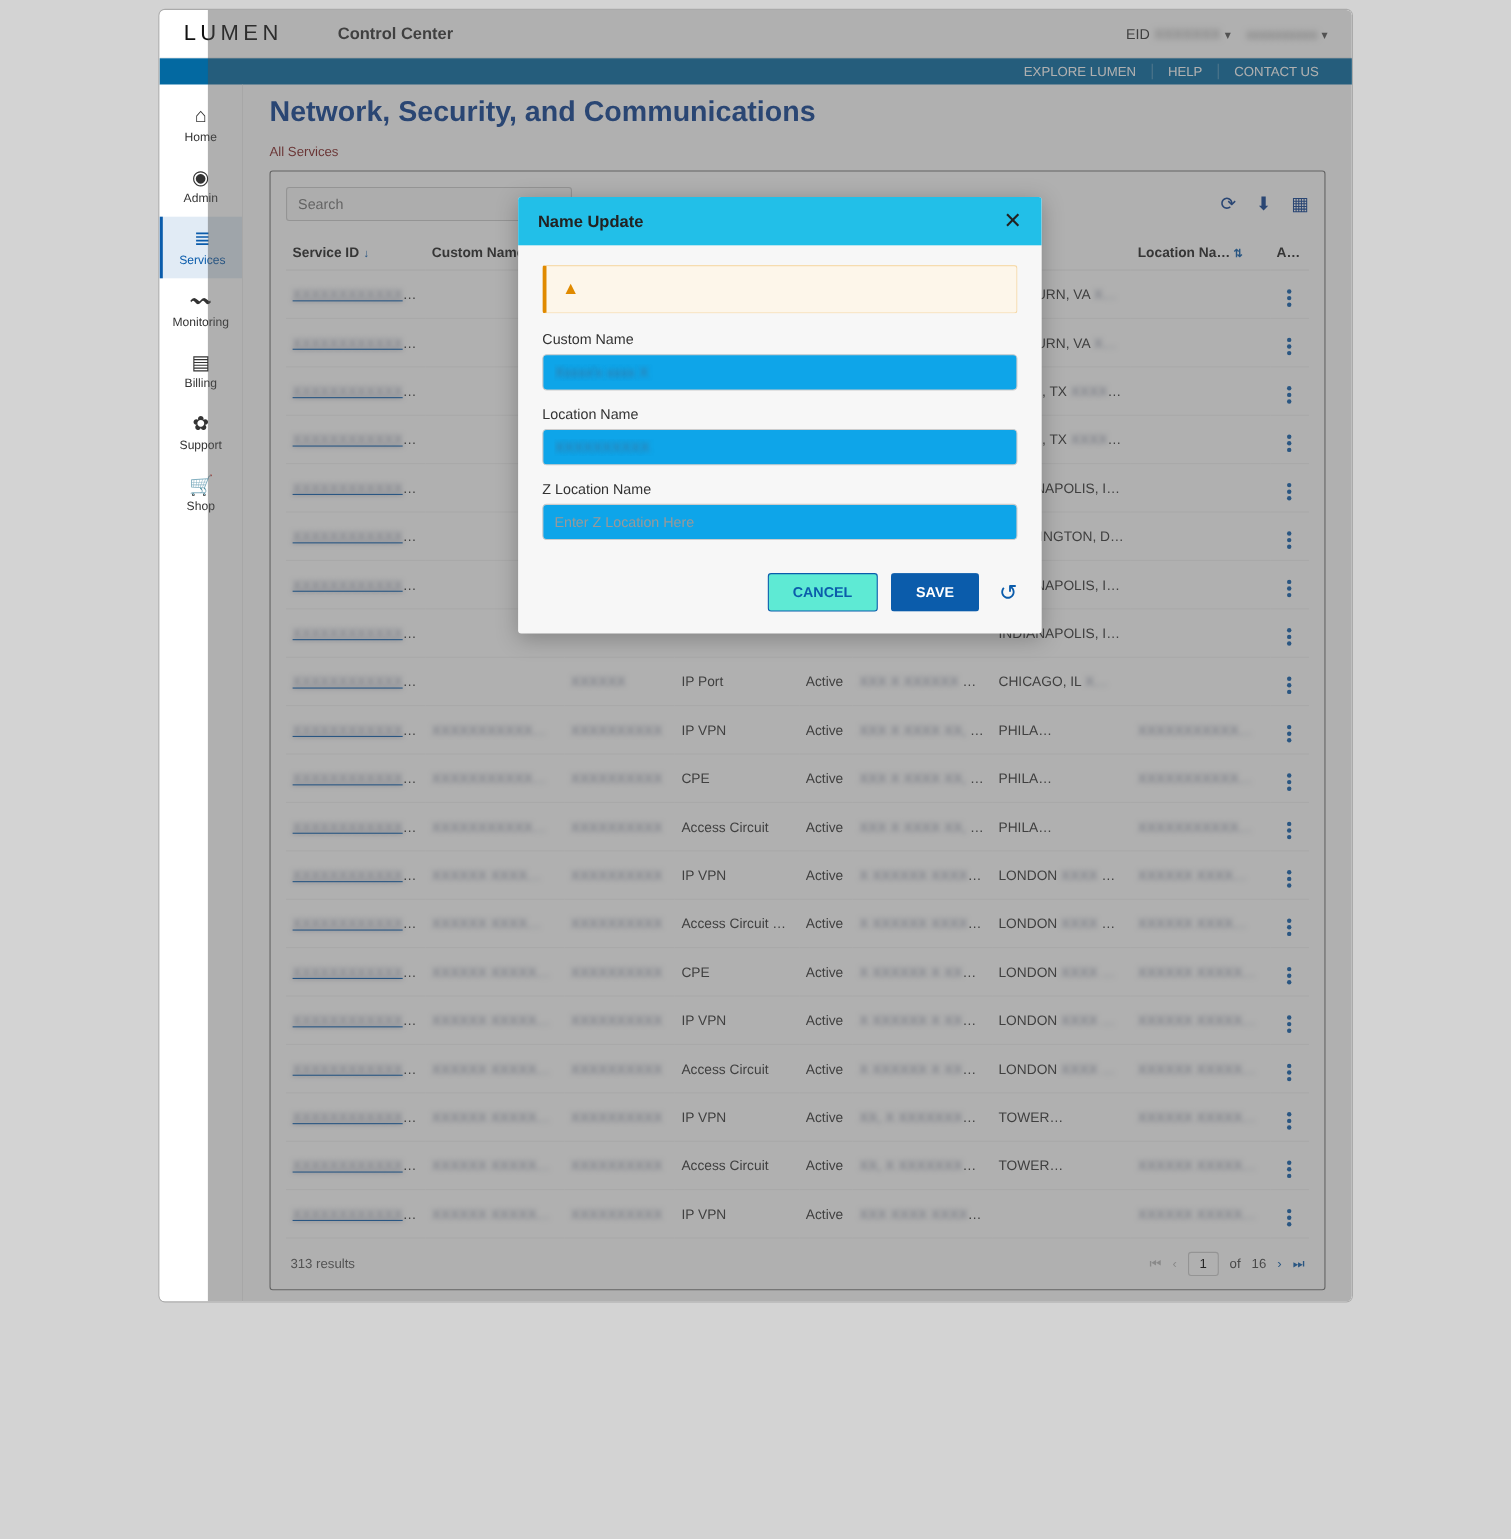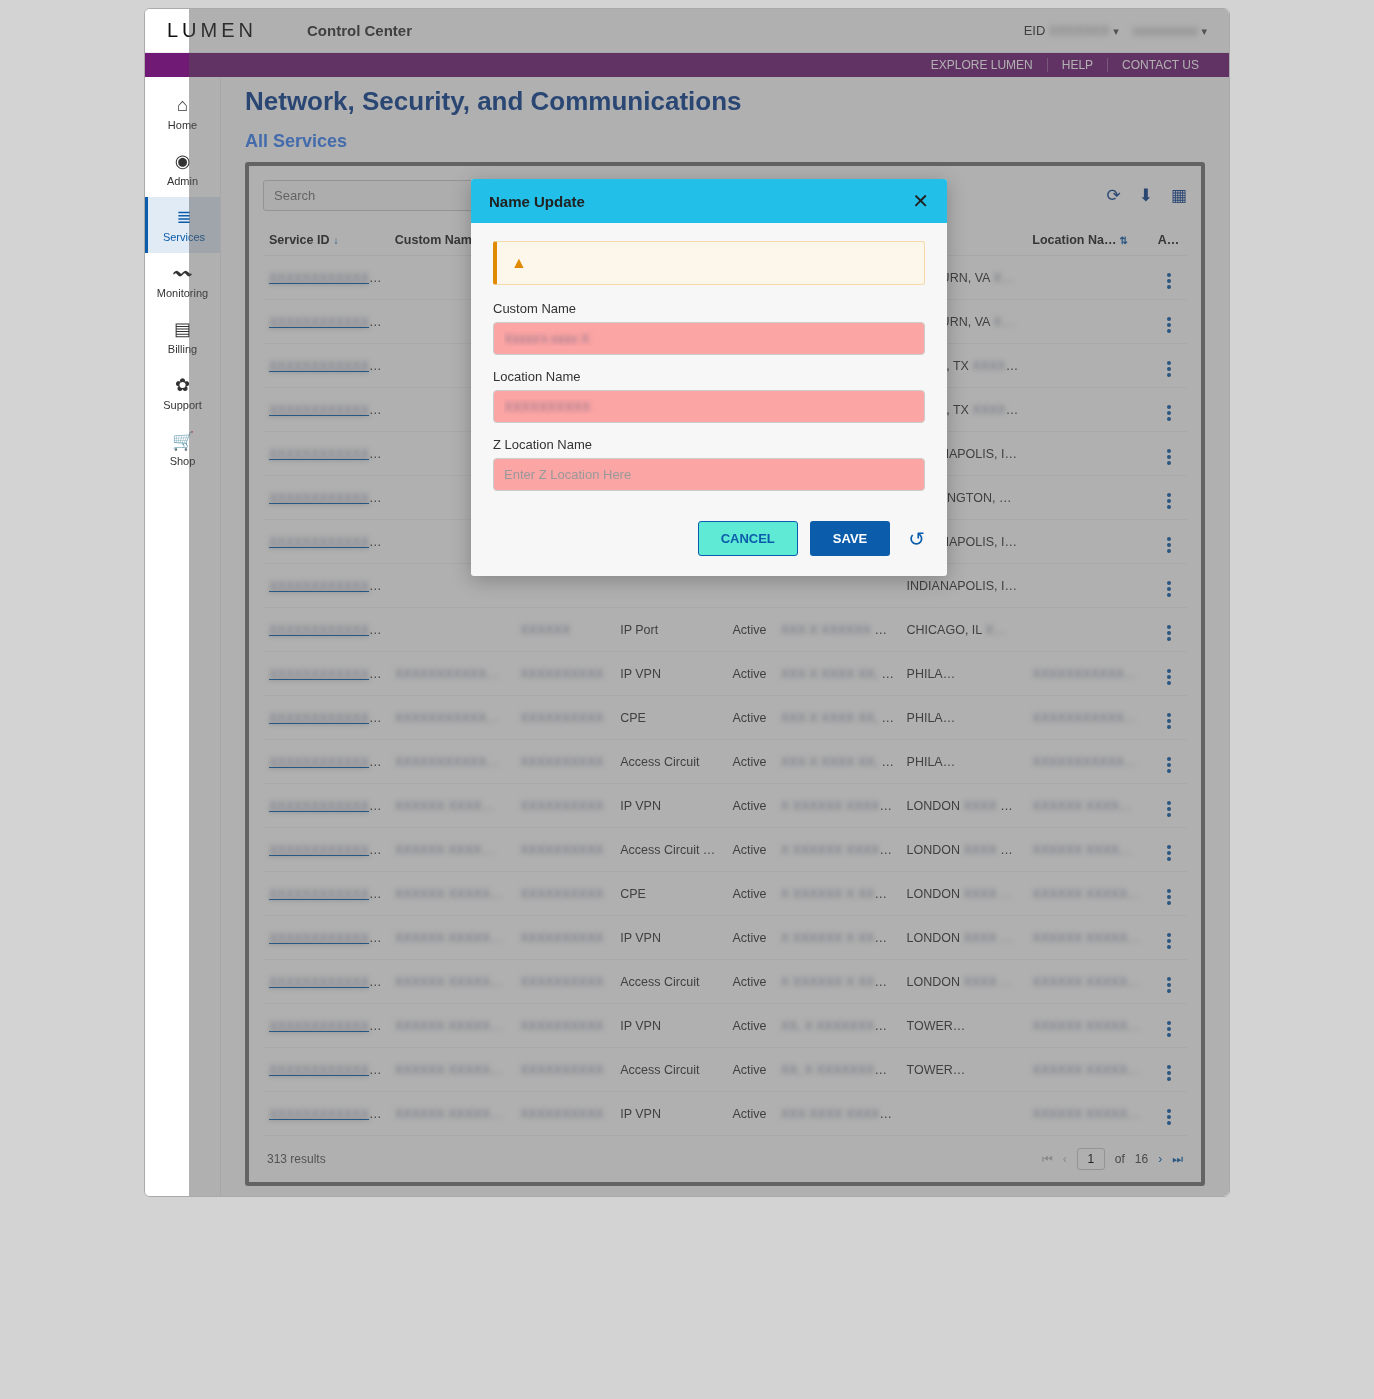--- a/index.html
+++ b/index.html
@@ -29,33 +29,33 @@
   font-family: Arial, sans-serif;
   letter-spacing: 4px;
   font-size: 20px;
   font-weight: 500;
   color: #111;
 }
 .app-title { margin-left: 50px; font-size: 15px; color: #333; font-weight: 600;}
 .topbar-right { margin-left:auto; display:flex; align-items:center; gap:14px; color:#333; font-size:13px;}
 .blur-text { color: transparent; text-shadow: 0 0 6px rgba(0,0,0,0.5); user-select:none;}
 .chev { font-size:11px; color:#555;}
-.navstrip { background:#701a75; color:#fff; display:flex; justify-content:flex-end; padding:5px 16px; font-size:12px; gap:0; }
+.navstrip { background:#0369a1; color:#fff; display:flex; justify-content:flex-end; padding:5px 16px; font-size:12px; gap:0; }
 .navstrip span { padding:0 14px; border-right:1px solid rgba(255,255,255,0.3); cursor:pointer;}
 .navstrip span:last-child{border-right:none;}
 .body-row{display:flex;}
 .sidebar{width:76px; background:#fff; border-right:1px solid #eee; padding-top:8px;}
 .side-item{display:flex; flex-direction:column; align-items:center; padding:10px 0; font-size:11px; color:#333; cursor:pointer;}
 .side-item.active{background:#e1ebf5; color:#0b5cab; border-left:3px solid #0b5cab;}
 .side-item svg, .side-item .glyph{width:20px;height:20px;margin-bottom:4px;fill:currentColor;}
 .glyph{font-size:18px; line-height:20px; text-align:center;}
 .main{flex:1; padding:9px 24px 10px 24px; background:#fff;}
 h1.page{color:#0b3e91; font-size:26px; font-weight:800; margin-bottom:14px;}
-h2.sub{color:#3b82f6; font-size:18px; font-weight:700; margin-bottom:10px;}
-.panel{border:4px solid #737373; border-radius:3px; padding:14px 14px 8px 14px;}
+h2.sub{color:#7f1d1d; font-size:12px; font-weight:400; margin-bottom:10px;}
+.panel{border:1px solid #737373; border-radius:3px; padding:14px 14px 8px 14px;}
 .panel-tools{display:flex; align-items:center; margin-bottom:14px;}
 .search-box{flex:0 0 260px;}
 .search-box input{width:100%; padding:7px 10px; border:1px solid #ccc; border-radius:3px; font-size:13px; background:#fafafa;}
 .tool-icons{margin-left:auto; display:flex; gap:18px; color:#0b3e91;}
 .tool-icons .ticon{cursor:pointer; font-size:17px;}
 table.grid{width:100%; border-collapse:collapse; font-size:12.5px; color:#333;}
 table.grid th{text-align:left; font-weight:600; padding:8px 6px; border-bottom:1px solid #eee; white-space:nowrap; color:#222;}
 table.grid td{padding:10px 6px; border-bottom:1px solid #f2f2f2; white-space:nowrap; overflow:hidden; text-overflow:ellipsis; max-width:120px;}
 td.sid a{color:#0b5cab; font-weight:500;}
 td .blurv{color:transparent; text-shadow:0 0 5px rgba(80,90,120,0.7);}
@@ -74,21 +74,21 @@
 .overlay{position:absolute; inset:0; background:rgba(80,80,80,0.45); display:flex; align-items:flex-start; justify-content:center; padding-top:170px;margin-left:44px;}
 .modal{width:476px; background:#f7f7f7; border-radius:3px; box-shadow:0 4px 20px rgba(0,0,0,0.25); overflow:hidden;}
 .modal-head{background:#22bfe8; color:#111; padding:12px 18px; display:flex; align-items:center;}
 .modal-head .mtitle{font-size:15px; font-weight:700; color:#222;}
 .modal-head .mclose{margin-left:auto; font-size:20px; cursor:pointer; color:#222; line-height:1;}
 .modal-body{padding:18px 22px 8px 22px;}
 .warn-box{border:1px solid #f5d9a8; border-left:4px solid #e08a00; background:#fdf6ea; padding:12px 14px; display:flex; gap:12px; border-radius:3px; margin-bottom:16px;}
 .warn-box .wicon{color:#e08a00;}
 .warn-box .wtext{font-size:13px; color:#444; line-height:1.4;}
 .field-lbl{font-size:13px; color:#333; margin-bottom:6px; display:block;}
-.minput{width:100%; padding:8px 10px; border:1px solid #ccc; border-radius:4px; font-size:13px; margin-bottom:14px; background:#fca5a5;}
+.minput{width:100%; padding:8px 10px; border:1px solid #ccc; border-radius:4px; font-size:13px; margin-bottom:14px; background:#0ea5e9;}
 .minput.blurval{color:transparent; text-shadow:0 0 5px rgba(80,90,120,0.7);}
 .minput::placeholder{color:#999;}
 .modal-actions{display:flex; justify-content:flex-end; align-items:center; gap:12px; padding:8px 22px 20px 22px;}
 .btn{padding:9px 22px; border-radius:3px; font-size:13px; font-weight:700; cursor:pointer; border:1px solid transparent;}
 .btn-outline{background:#5eead4; border:1px solid #0b5cab; color:#0b5cab;}
 .btn-primary{background:#0b5cab; color:#fff;}
 .reset-ic{color:#0b5cab; font-size:20px; cursor:pointer; margin-left:6px;}
 .ellip{overflow:hidden; text-overflow:ellipsis;}
 </style>
 </head>

